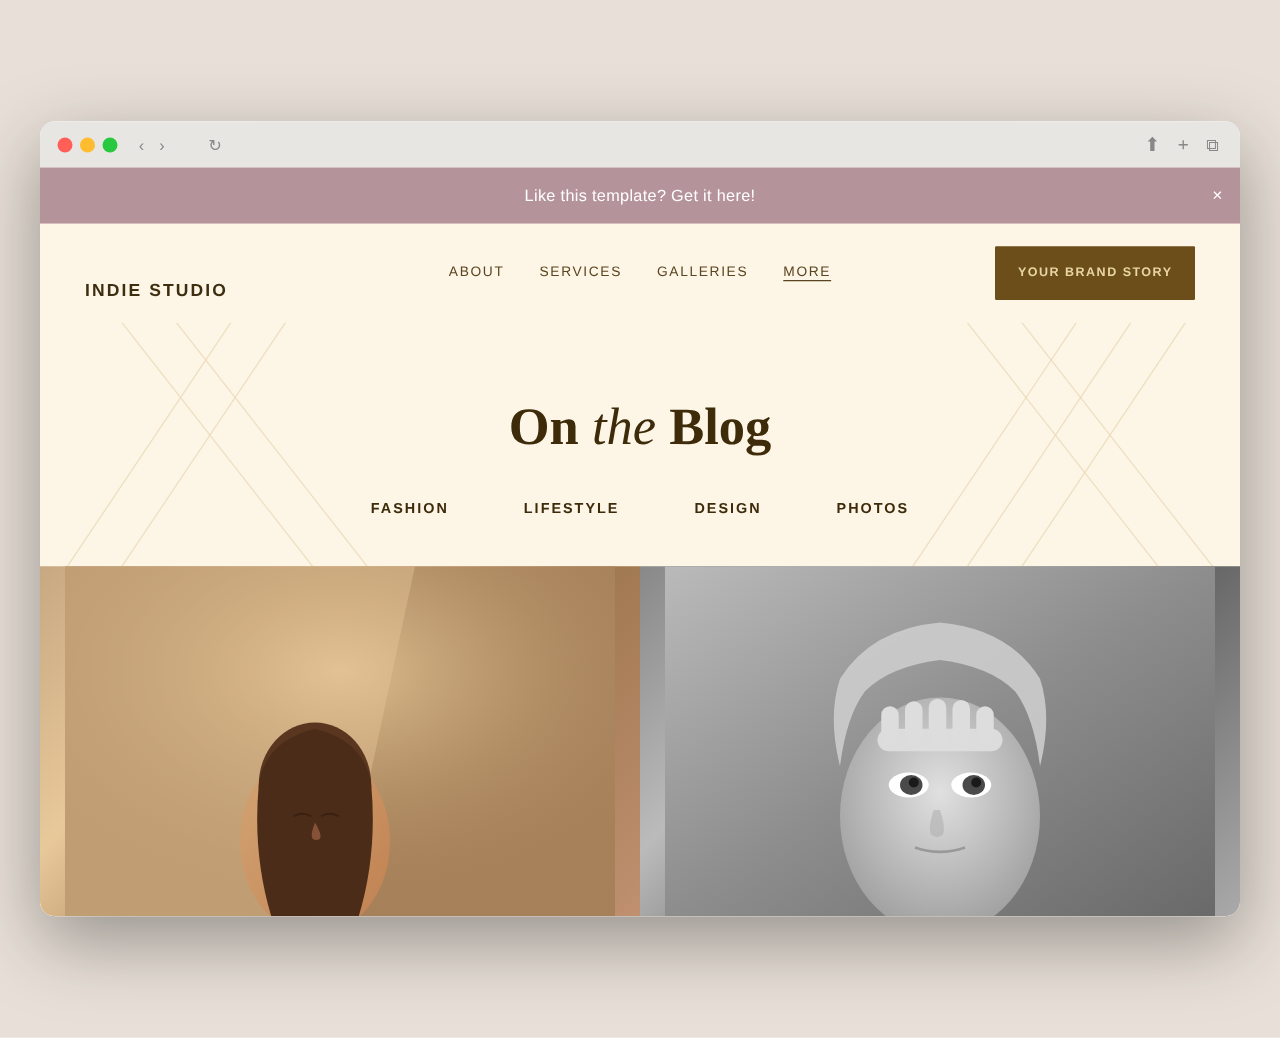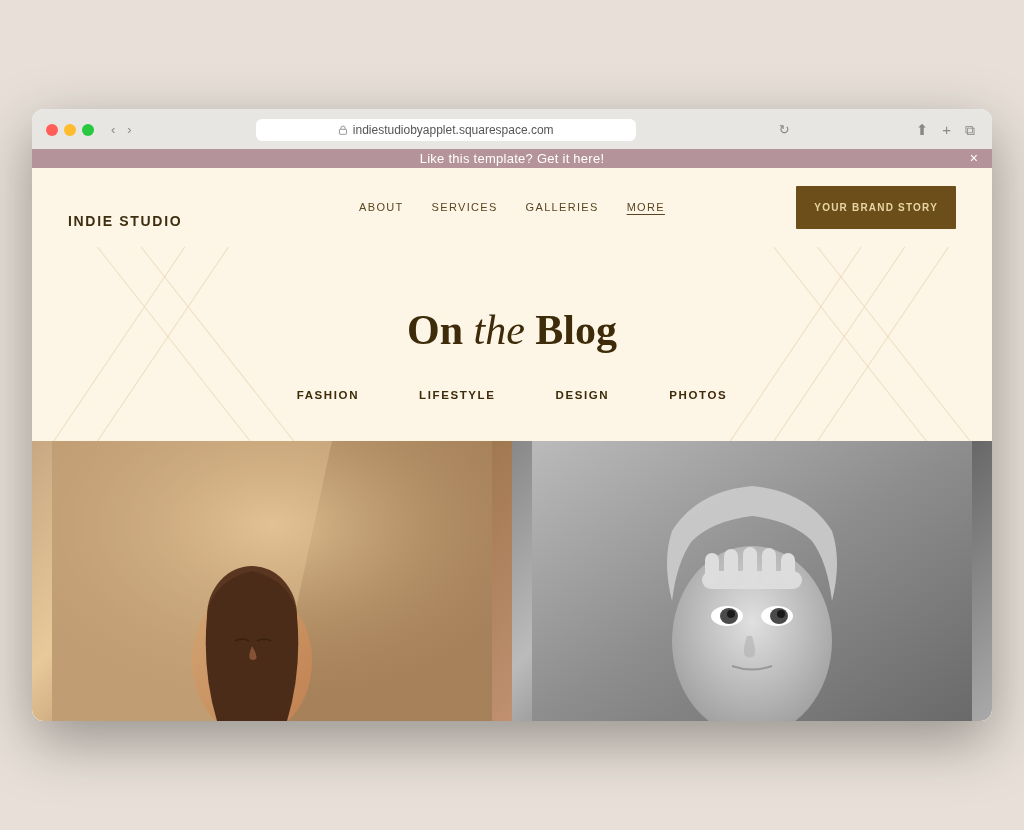--- a/index.html
+++ b/index.html
@@ -89,21 +89,21 @@
       gap: 8px;
       align-items: center;
       margin-left: auto;
     }
 
     
     .announcement-bar {
       background: #b5939a;
       color: #fff;
       text-align: center;
-      padding: 2px 16px;
+      padding: 15px 16px;
       font-size: 13px;
       letter-spacing: 0.02em;
       position: relative;
       display: flex;
       align-items: center;
       justify-content: center;
     }
 
     .announcement-close {
       position: absolute;
@@ -279,27 +279,20 @@
 
   <div class="browser-chrome">
     <div class="traffic-lights">
       <div class="traffic-light tl-red"></div>
       <div class="traffic-light tl-yellow"></div>
       <div class="traffic-light tl-green"></div>
     </div>
     <div class="browser-controls">
       <button class="browser-btn">‹</button>
       <button class="browser-btn">›</button>
-    </div>
-    <div class="address-bar">
-      <svg class="lock-icon-svg" viewBox="0 0 12 14" fill="none" xmlns="http://www.w3.org/2000/svg">
-        <rect x="1" y="6" width="10" height="7" rx="1" stroke="#888" stroke-width="1.2"></rect>
-        <path d="M3 6V4.5a3 3 0 016 0V6" stroke="#888" stroke-width="1.2" fill="none"></path>
-      </svg>
-      <span>indiestudiobyapplet.squarespace.com</span>
     </div>
     <div style="width:10px; flex-shrink:0;"></div>
     <button class="reload-btn">↻</button>
     <div class="browser-actions">
       <button class="browser-btn" style="font-size:15px;">⬆</button>
       <button class="browser-btn" style="font-size:15px;">+</button>
       <button class="browser-btn" style="font-size:14px;">⧉</button>
     </div>
   </div>
 

